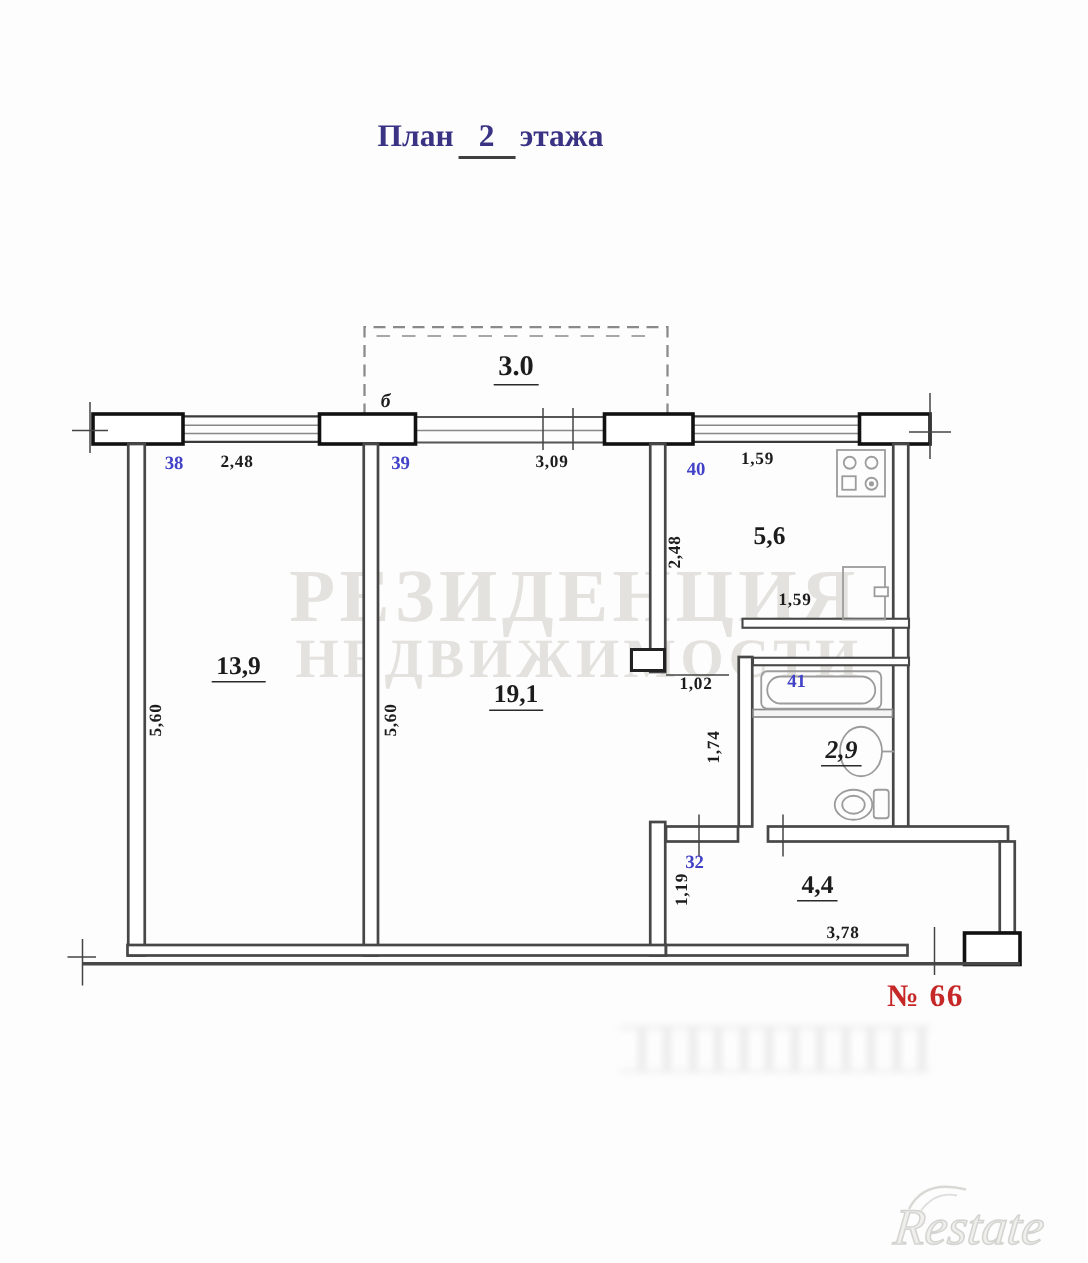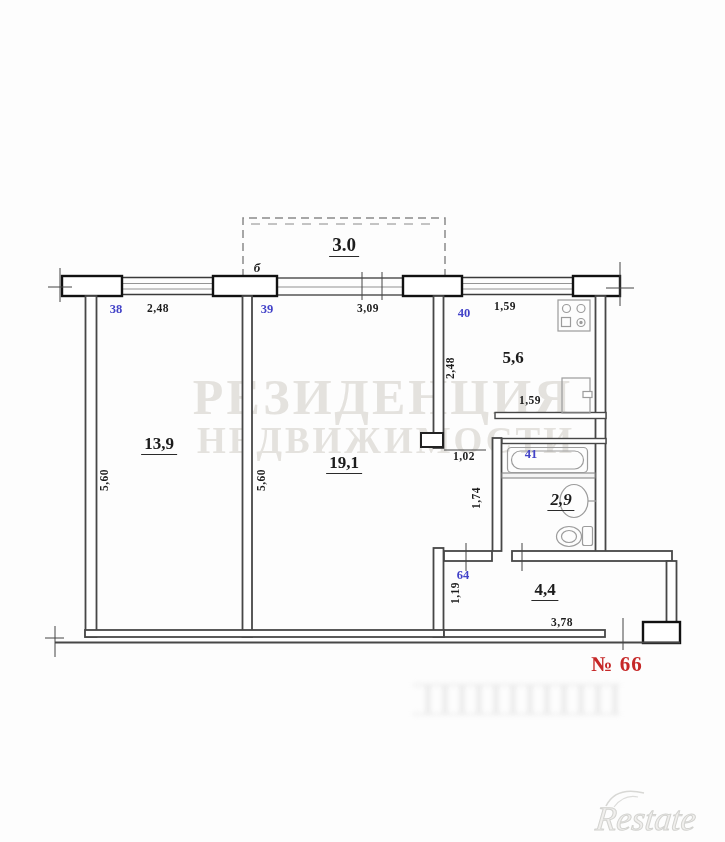--- a/index.html
+++ b/index.html
@@ -127,30 +127,33 @@
       <ellipse cx="574" cy="501" rx="14" ry="16.5"></ellipse>
       <path d="M588,501 H596"></path>
     </g>
     <g fill="none" stroke="#9c9c9c" stroke-width="1.2">
       <rect x="582.5" y="526.5" width="10" height="19" rx="2"></rect>
       <ellipse cx="569" cy="536.5" rx="12.5" ry="10"></ellipse>
       <ellipse cx="569" cy="536.5" rx="7.5" ry="6"></ellipse>
     </g>
   </svg>
 
+  <div class="title">
+    <span>План</span><span class="floor">2</span><span>этажа</span>
+  </div>
 
   <div class="lbl area big" style="left:344px;top:246px;">
     <span class="u">3.0</span></div>
   <div class="lbl marker" style="left:257px;top:267px;">б</div>
 
   <div class="lbl rid" style="left:106px;top:309px;margin-left:10px;">38</div>
   <div class="lbl rid" style="left:267px;top:309px;">39</div>
   <div class="lbl rid" style="left:464px;top:313px;">40</div>
   <div class="lbl rid" style="left:531px;top:454px;">41</div>
-  <div class="lbl rid" style="left:463px;top:575px;">64</div>
+  <div class="lbl rid" style="left:463px;top:575px;">32</div>
 
   <div class="lbl area" style="left:159px;top:445px;">
     <span class="u">13,9</span></div>
   <div class="lbl area" style="left:344px;top:448px;margin-top:16px;">
     <span class="u">19,1</span></div>
   <div class="lbl area" style="left:513px;top:357px;">
     <span>5,6</span></div>
   <div class="lbl area" style="left:561px;top:501px;font-style:italic;">
     <span class="u">2,9</span></div>
   <div class="lbl area" style="left:545px;top:591px;">

